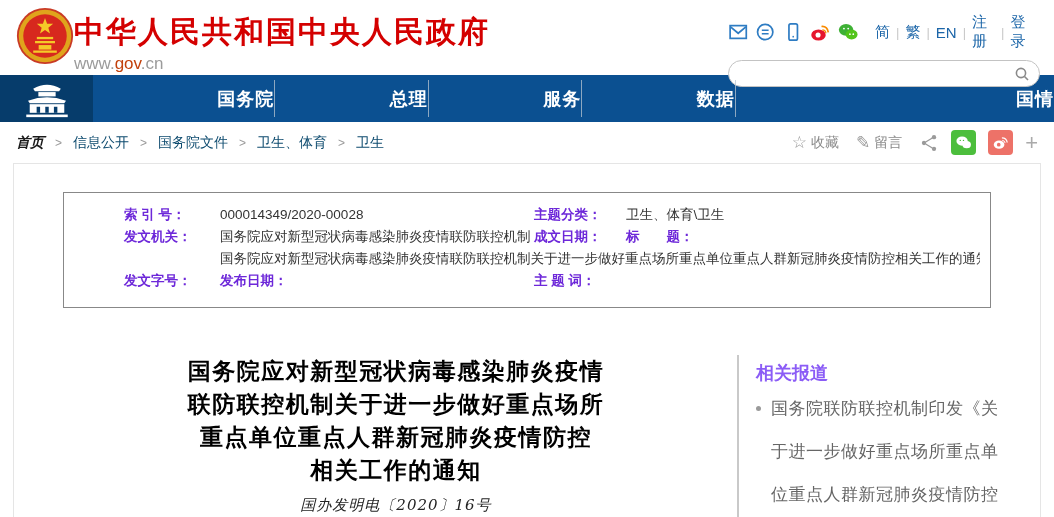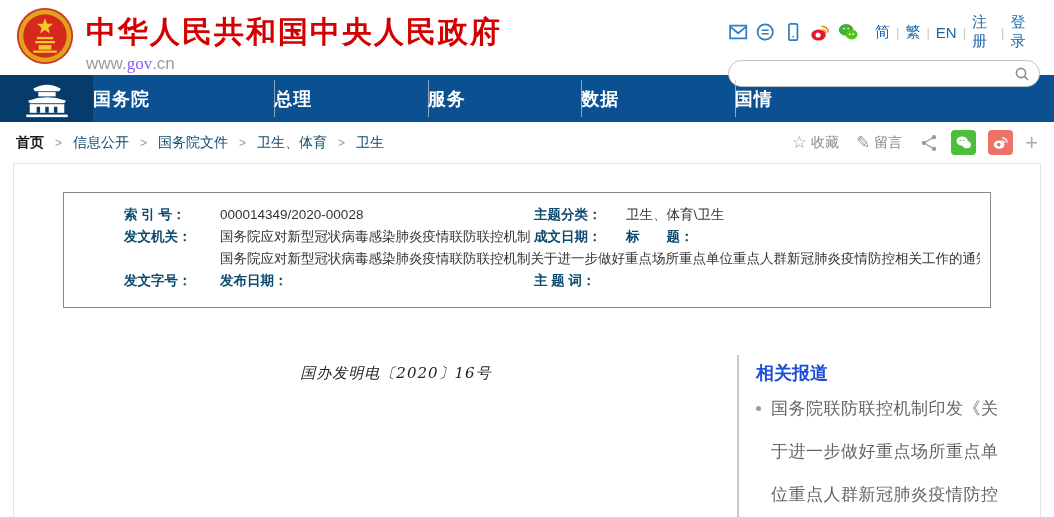--- a/index.html
+++ b/index.html
@@ -5,24 +5,24 @@
   * { box-sizing: border-box; margin: 0; padding: 0; }
   html,body { width:1054px; height:517px; overflow:hidden; background:#fff;
     font-family:"Liberation Sans","DejaVu Sans",sans-serif; }
   body { position:relative; }
   a { text-decoration:none; }
 
   
   .header { height:75px; position:relative; background:#fff; }
   .brand { position:absolute; left:16px; top:7px; display:flex; align-items:flex-start; }
   .emblem { width:58px; height:58px; flex:none; }
-  .brand-text { margin-left:12px; }
+  .brand-text { margin-left:0; }
   .site-title { color:#d40000; font-size:30px; font-weight:bold; letter-spacing:2px; margin-top:5px; }
   .site-url { font-size:17px; color:#9b9b9b; margin-top:1px; }
-  .site-url .gov { color:#8b5cf6;font-family:Liberation Serif, serif; }
+  .site-url .gov { color:#c2410c; }
 
   .header-right { position:absolute; right:14px; top:13px; width:312px; }
   .quick-row { display:flex; align-items:center; justify-content:flex-end; }
   .icon-btn { display:inline-flex; width:22px; height:22px; margin-right:7px; cursor:pointer; }
   .icon-btn svg { width:100%; height:100%; }
   .lang-links { display:flex; align-items:center; font-size:15px; margin-left:4px; }
   .lang-group { display:flex; align-items:center; }
   .lang-link { color:#1b65a8; padding:0 6px; cursor:pointer; }
   .lang-sep { color:#c9c9c9; font-size:13px; }
   .lang-group:last-child .lang-sep { display:none; }
@@ -30,65 +30,65 @@
     display:flex; align-items:center; padding:0 9px; background:#fff; }
   .search-box input { flex:1; border:none; outline:none; font-size:14px; background:transparent; }
   .search-icon { width:16px; height:16px; flex:none; cursor:pointer; }
 
   
   .nav { height:47px; background:#0b5091; display:flex; }
   .nav-home { width:93px; height:100%; background:#063c6b; display:flex; align-items:center;
     justify-content:center; cursor:pointer; flex:none; }
   .nav-home svg { width:58px; height:38px; }
   .nav-items { flex:1; display:flex; list-style:none; height:100%; }
-  .nav-items li { flex:1; display:flex; align-items:center; justify-content:flex-start;
+  .nav-items li { flex:1; display:flex; align-items:center; justify-content:flex-end;
     color:#fff; font-size:18px; font-weight:bold; letter-spacing:1px; position:relative; cursor:pointer; }
   .nav-items li:first-of-type { flex:1.18; }
   .nav-items li:last-of-type { flex:2.08; }
   .nav-items li + li::before { content:""; position:absolute; left:0; top:5px; bottom:5px;
     width:1px; background:#b9c6d2; opacity:.75; }
 
   
   .breadcrumb-bar { height:41px; display:flex; align-items:center; justify-content:space-between;
     padding:0 16px; font-size:14px; }
   .breadcrumb { display:flex; align-items:center; }
   .crumb-group { display:flex; align-items:center; }
   .crumb { color:#0c4a6e; cursor:pointer; }
-  span.crumb-group:first-of-type .crumb { font-weight:bold; color:#1a1a1a; }
+  span.crumb-group:first-of-type .crumb { font-weight:bold; color:#1a1a1a;font-style:italic; }
   .crumb-sep { color:#9a9a9a; margin:0 11px; font-size:12px; }
   .crumb-group:last-child .crumb-sep { display:none; }
   .page-tools { display:flex; align-items:center; }
   .tool { display:flex; align-items:center; color:#8a8a8a; font-size:14px; margin-left:17px; cursor:pointer; }
   .tool .glyph { font-size:17px; color:#9a9a9a; margin-right:4px; line-height:1; }
   .tool svg { width:20px; height:20px; }
   .badge { width:25px; height:25px; border-radius:4px; margin-left:12px; display:flex;
     align-items:center; justify-content:center; cursor:pointer; }
   .badge svg { width:17px; height:17px; }
   .badge.wechat { background:#4cbe3c; }
   .badge.weibo { background:#ed7268; }
   .plus-tool { font-size:22px; color:#aaa; margin-left:12px; cursor:pointer; font-weight:400; }
 
   
   .content-box { position:absolute; left:13px; right:13px; top:163px; height:380px;
     border:1px solid #e5e5e5; background:#fff; }
   .meta-box { margin:28px 49px 0 49px; border:1px solid #888; padding:13px 10px 13px 60px; }
   .meta-grid { display:grid; grid-template-columns:96px 314px 92px 1fr; row-gap:5px;
     font-size:13.5px; color:#333; line-height:17px; }
-  .m-label { font-weight:bold; white-space:pre; color:#0c4a6e; }
+  .m-label { font-weight:bold; white-space:pre; color:#6d28d9; }
   .m-value { color:#333; }
   .m-span3 { grid-column:2 / 5; white-space:nowrap; overflow:hidden; }
 
   .article-area { display:flex; margin-top:47px; }
   .article-main { width:660px; margin-left:52px; text-align:center; }
   .doc-title-line { font-size:23px; font-weight:bold; color:#000; line-height:33px; letter-spacing:1.5px; }
   .doc-number { margin-top:9px; font-size:15px; color:#222;
     font-family:"DejaVu Serif","Liberation Serif",serif; font-style:italic; letter-spacing:1px; }
 
   .sidebar { border-left:2px solid #c9c9c9; margin-left:11px; padding-left:15px; width:286px; }
-  .sidebar-heading { color:#1d4ed8; font-size:18px; font-weight:bold; margin:6px 0 2px 2px;font-family:Liberation Mono, monospace; }
+  .sidebar-heading { color:#8b5cf6; font-size:18px; font-weight:bold; margin:6px 0 2px 2px;font-family:Liberation Mono, monospace; }
   .related-list { list-style:none; }
   .related-item { display:flex; cursor:pointer; }
   .related-item .bullet { width:5px; height:5px; background:#9a9a9a; border-radius:50%;
     margin:19px 10px 0 2px; flex:none; }
   .related-item .txt { width:238px; color:#666; font-size:17px; line-height:43px; letter-spacing:.5px; }
 </style>
 </head>
 <body>
 
 <div class="header">
@@ -312,20 +312,30 @@
       <span class="m-label">发文字号：</span>
       <span class="m-label">发布日期：</span>
 
       <span class="m-label">主 题 词：</span>
       <span class="m-value m-span3"></span>
     </div>
   </div>
 
   <div class="article-area">
     <div class="article-main">
+      <h1>
+
+          <div class="doc-title-line">国务院应对新型冠状病毒感染肺炎疫情</div>
+
+          <div class="doc-title-line">联防联控机制关于进一步做好重点场所</div>
+
+          <div class="doc-title-line">重点单位重点人群新冠肺炎疫情防控</div>
+
+          <div class="doc-title-line">相关工作的通知</div>
+        </h1>
       <div class="doc-number">国办发明电〔2020〕16号</div>
     </div>
 
     <div class="sidebar">
       <div class="sidebar-heading">相关报道</div>
       <ul class="related-list">
 
           <li class="related-item">
             <span class="bullet"></span>
             <span class="txt">国务院联防联控机制印发《关于进一步做好重点场所重点单位重点人群新冠肺炎疫情防控相关工作的通知》</span>

